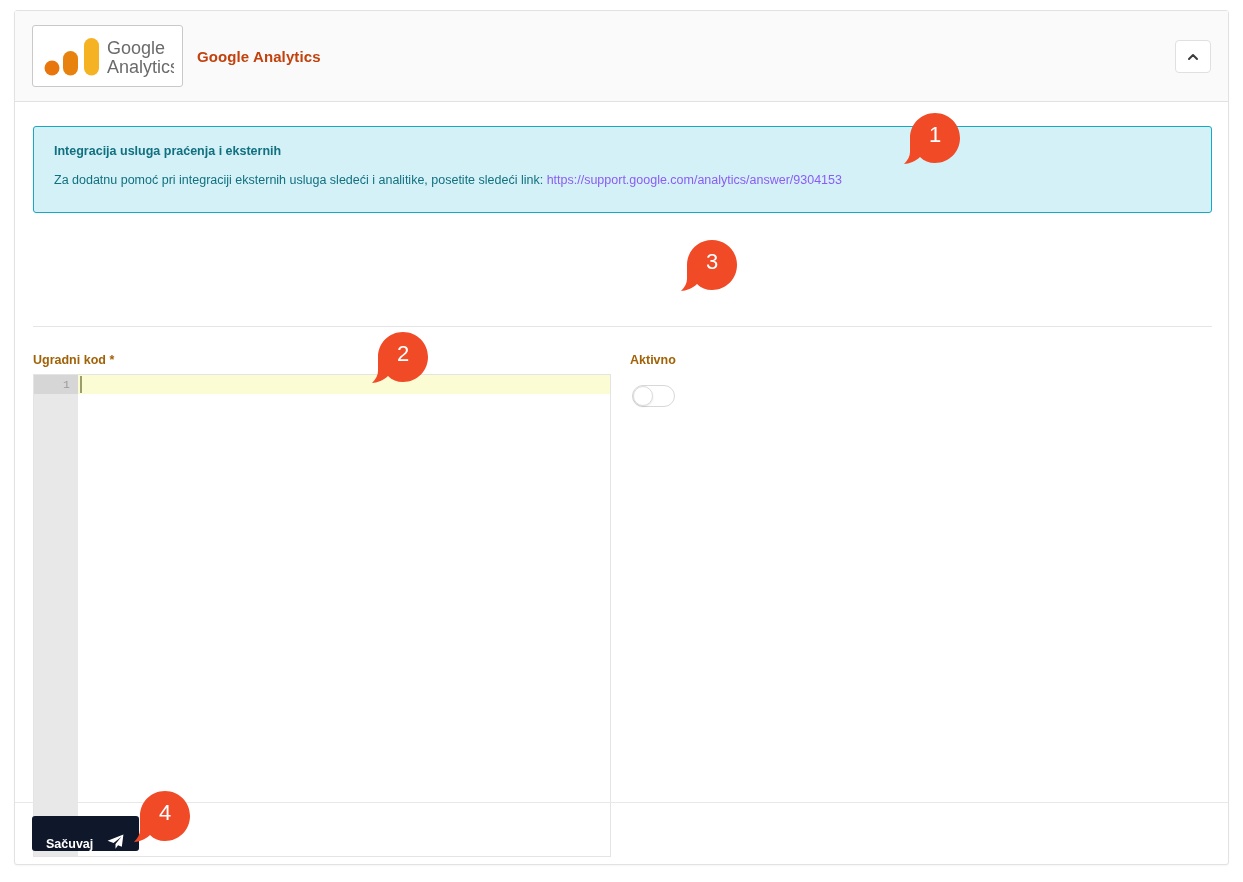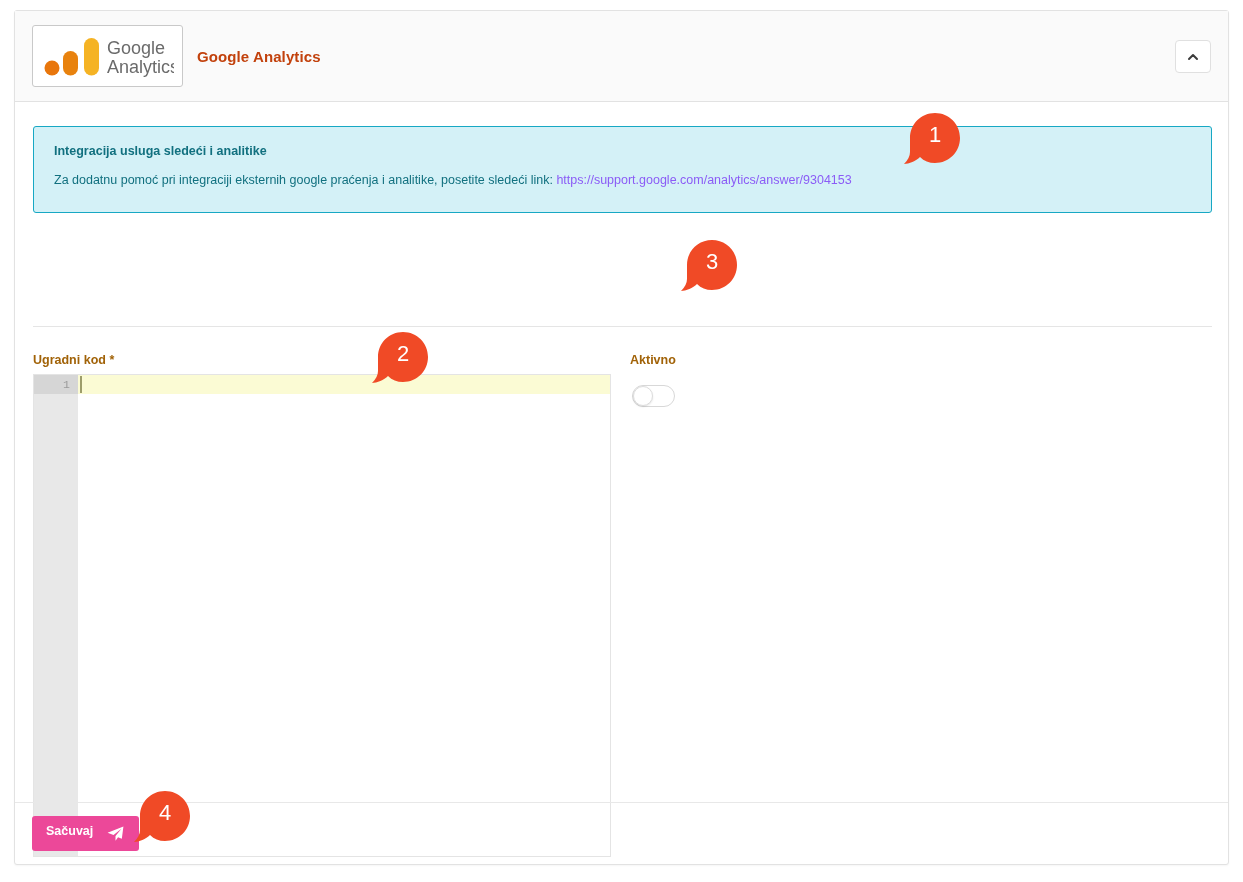--- a/index.html
+++ b/index.html
@@ -252,26 +252,26 @@
     height: 62px;
     border-top: 1px solid #e8e8e8;
     box-sizing: border-box;
   }
 
   .save-btn {
     position: absolute;
     left: 17px;
     top: 13px;
     height: 35px;
-    background: #ec4899;
+    background: #0f172a;
     border: none;
     border-radius: 3px;
-    padding: 8px 14px;
+    padding: 0 14px;
     display: flex;
-    align-items: flex-start;
+    align-items: flex-end;
     gap: 13px;
     cursor: pointer;
     font-family: "Liberation Sans", sans-serif;
   }
   .save-btn-label {
     color: #ffffff;
     font-size: 12.5px;
     font-weight: bold;
   }
   .save-btn svg { display: block; }
@@ -330,22 +330,22 @@
       <button class="collapse-btn">
         <svg width="14" height="14" viewBox="0 0 14 14">
           <path d="M3 9 L7 5 L11 9" fill="none" stroke="#3c3c3c" stroke-width="2" stroke-linecap="round" stroke-linejoin="round"></path>
         </svg>
       </button>
     </div>
 
     <div class="card-body">
 
       <div class="alert">
-        <div class="alert-title">Integracija usluga sledeći i analitike</div>
-        <div class="alert-text"><span>Za dodatnu pomoć pri integraciji eksternih google praćenja i analitike, posetite sledeći link: </span><a class="alert-link" href="#">https://support.google.com/analytics/answer/9304153</a></div>
+        <div class="alert-title">Integracija usluga praćenja i eksternih</div>
+        <div class="alert-text"><span>Za dodatnu pomoć pri integraciji eksternih usluga sledeći i analitike, posetite sledeći link: </span><a class="alert-link" href="#">https://support.google.com/analytics/answer/9304153</a></div>
       </div>
 
       <div class="divider"></div>
 
       <div class="field-label" id="label-code">Ugradni kod *</div>
 
       <div class="editor">
         <div class="editor-gutter">
           <div class="gutter-line">1</div>
         </div>

